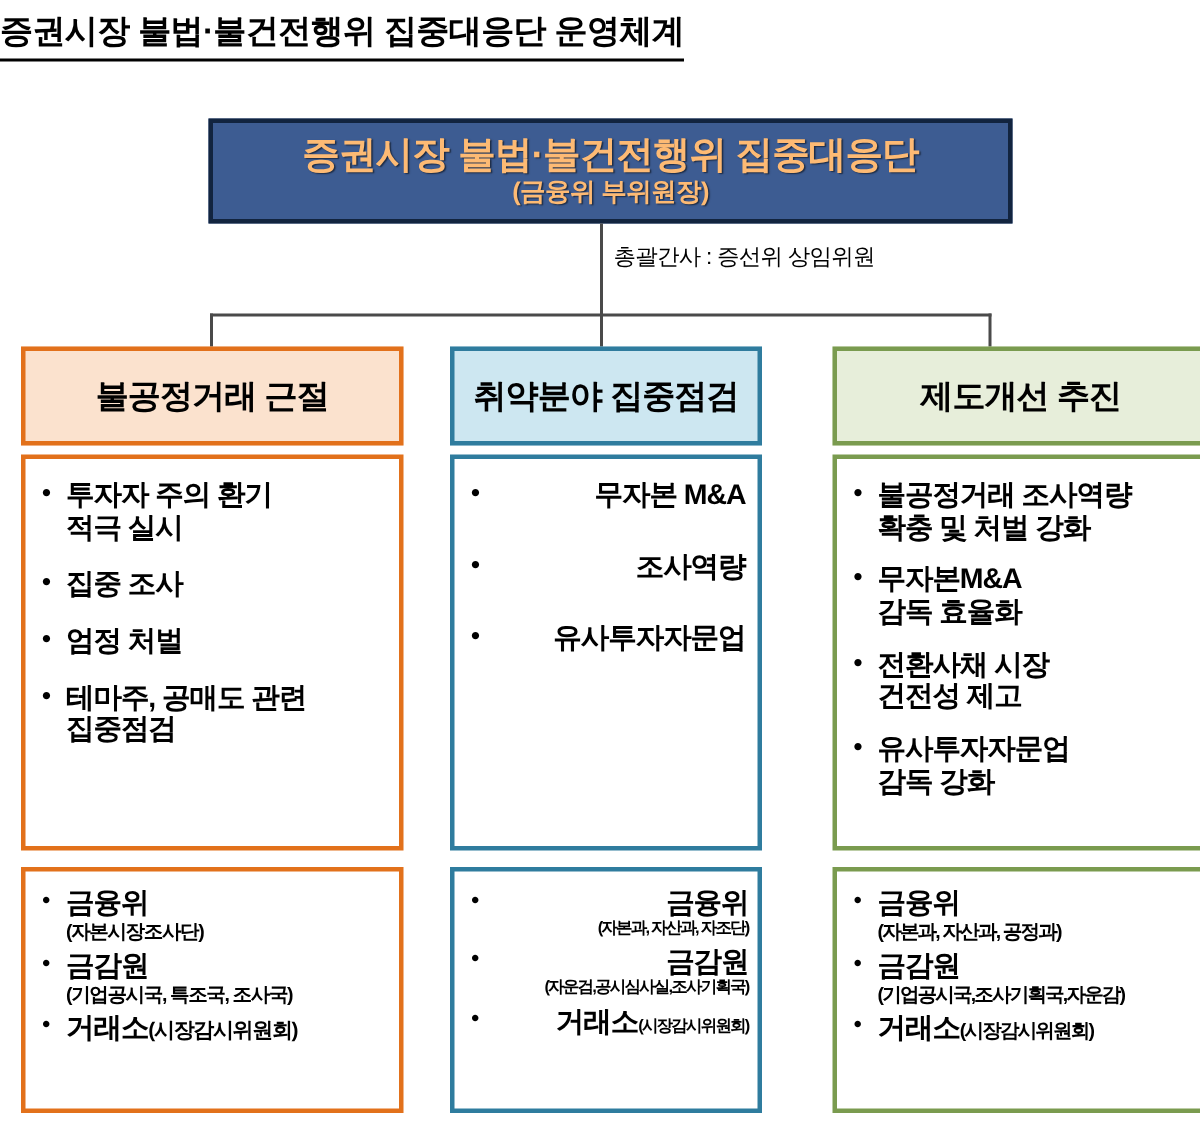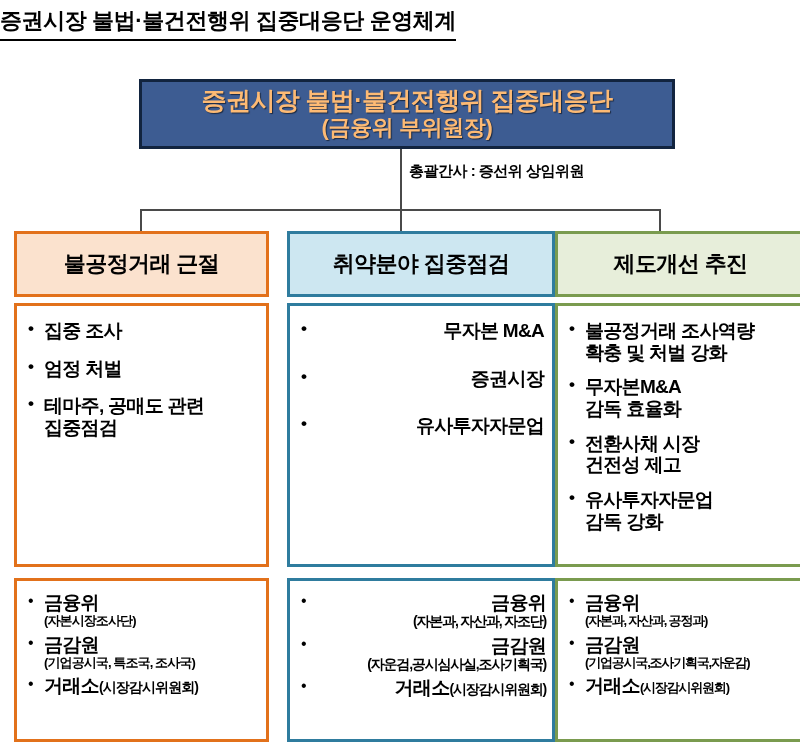--- a/index.html
+++ b/index.html
@@ -52,21 +52,21 @@
     text-shadow: 1px 1px 1px rgba(0,0,0,0.55);
   }
   #head-box .head-main {
     font-size: 25px;
     font-weight: bold;
     letter-spacing: -0.6px;
     line-height: 1.05;
     white-space: nowrap;
   }
   #head-box .head-sub {
-    font-size: 22px;
+    font-size: 17px;
     font-weight: bold;
     letter-spacing: -0.4px;
     line-height: 1.15;
     margin-top: 2px;
     white-space: nowrap;
   }
 
   
   .conn {
     position: absolute;
@@ -86,32 +86,32 @@
   }
   #conn-drop-1 { left: 140px; top: 209px; width: 2px; height: 24px; }
   #conn-drop-2 { left: 400px; top: 209px; width: 2px; height: 24px; }
   #conn-drop-3 { left: 659px; top: 209px; width: 2px; height: 24px; }
 
   #secretary-label {
     position: absolute;
     left: 409px;
     top: 162px;
     font-size: 15px;
-    font-weight: bold;
+    font-weight: normal;
     letter-spacing: -0.5px;
     white-space: nowrap;
   }
 
   
   .column {
     position: absolute;
     top: 231px;
   }
   #col-0 { left: 14px;  width: 255px; }
-  #col-1 { left: 287px; width: 268px; }
+  #col-1 { left: 300px; width: 208px; }
   #col-2 { left: 555px; width: 251px; }
 
   .col-header {
     box-sizing: border-box;
     height: 66px;
     border-width: 3px;
     border-style: solid;
     display: flex;
     align-items: center;
     justify-content: center;
@@ -209,21 +209,21 @@
     font-weight: bold;
     letter-spacing: -0.9px;
     margin-top: 1px;
     white-space: nowrap;
   }
   ul.agencies li.inline .agency-detail {
     display: inline;
     font-size: 14px;
     margin-top: 0;
   }
-  #col-1 ul.agencies .agency-detail { letter-spacing: -1.2px; font-size: 14px; }
+  #col-1 ul.agencies .agency-detail { letter-spacing: -1.2px; font-size: 11px; }
   #col-2 ul.agencies .agency-detail { letter-spacing: -1.2px; font-size: 13px; }
 </style>
 </head>
 <body>
 
 <div id="page-title">
   <span class="underline">증권시장 불법·불건전행위 집중대응단 운영체계</span>
 </div>
 
 <div id="head-box">
@@ -236,20 +236,22 @@
 <div class="conn" id="conn-drop-1"></div>
 <div class="conn" id="conn-drop-2"></div>
 <div class="conn" id="conn-drop-3"></div>
 
 <div id="secretary-label">총괄간사 : 증선위 상임위원</div>
 
 <div class="column" id="col-0">
   <div class="col-header">불공정거래 근절</div>
   <div class="col-body">
     <ul class="bullets">
+      <li>투자자 주의 환기
+적극 실시</li>
       <li>집중 조사</li>
       <li>엄정 처벌</li>
       <li>테마주, 공매도 관련
 집중점검</li>
     </ul>
   </div>
   <div class="col-footer">
     <ul class="agencies">
       <li>
         <span class="agency-name">금융위</span>
@@ -264,21 +266,21 @@
       </li>
     </ul>
   </div>
 </div>
 
 <div class="column" id="col-1">
   <div class="col-header">취약분야 집중점검</div>
   <div class="col-body">
     <ul class="bullets">
       <li>무자본 M&amp;A</li>
-      <li>증권시장</li>
+      <li>조사역량</li>
       <li>유사투자자문업</li>
     </ul>
   </div>
   <div class="col-footer">
     <ul class="agencies">
       <li>
         <span class="agency-name">금융위</span>
         <span class="agency-detail">(자본과, 자산과, 자조단)</span>
       </li>
       <li>

